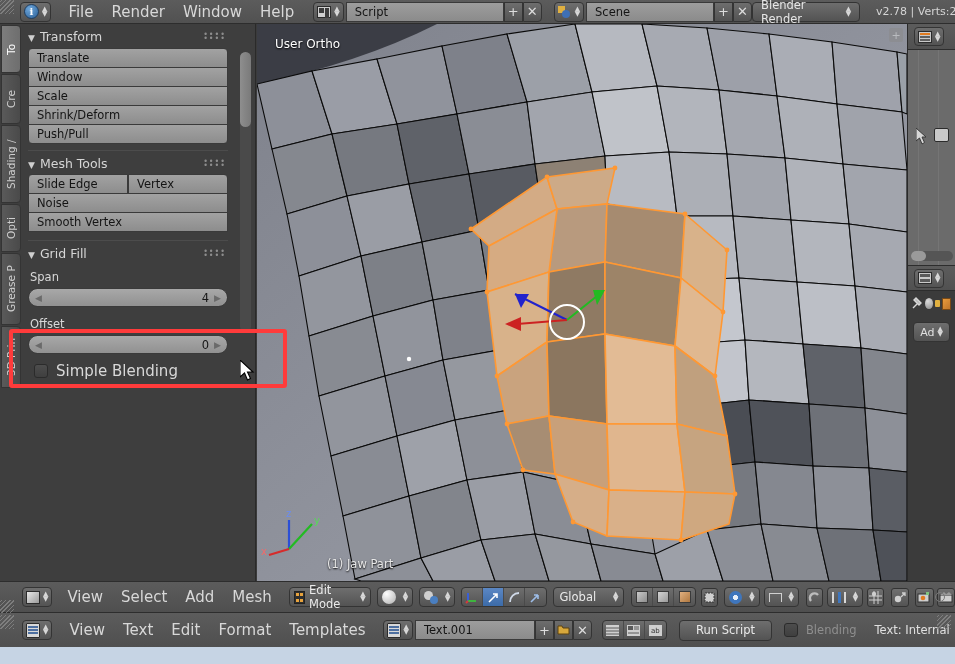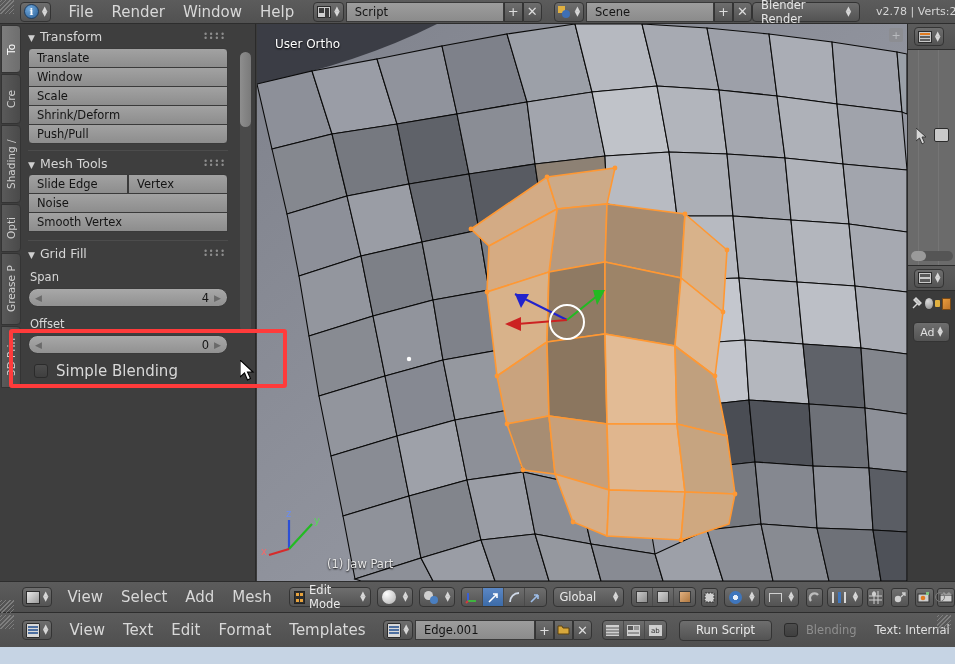--- a/index.html
+++ b/index.html
@@ -847,21 +847,21 @@
         <span class="notepad">
             <b></b>
             <b></b>
             <b></b>
           </span>
         <span class="spin">
             <span>▲</span>
             <span>▼</span>
           </span>
       </div>
-      <div class="txtfield" style="width:120px;margin-left:2px;border-radius:0;">Edge.001</div>
+      <div class="txtfield" style="width:120px;margin-left:2px;border-radius:0;">Text.001</div>
       <div class="plusbtn">+</div>
       <div class="plusbtn">
         <svg width="13" height="12" viewBox="0 0 13 12">
             <path d="M1 2 L5 2 L6 4 L12 4 L12 10 L1 10 Z" fill="#d8a83c" stroke="#5c4210"></path>
           </svg>
       </div>
       <div class="xbtn" style="border-radius:0 4px 4px 0;">✕</div>
     </div>
 
     <div class="grp" style="margin-left:10px;text-align:center;">

